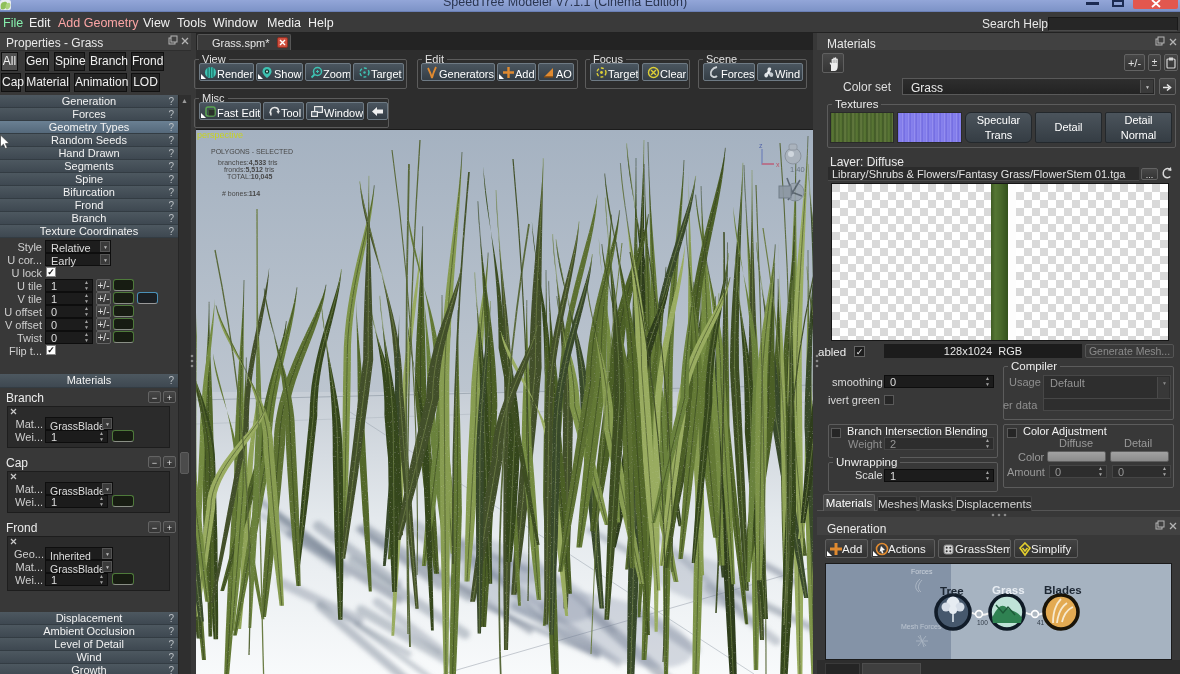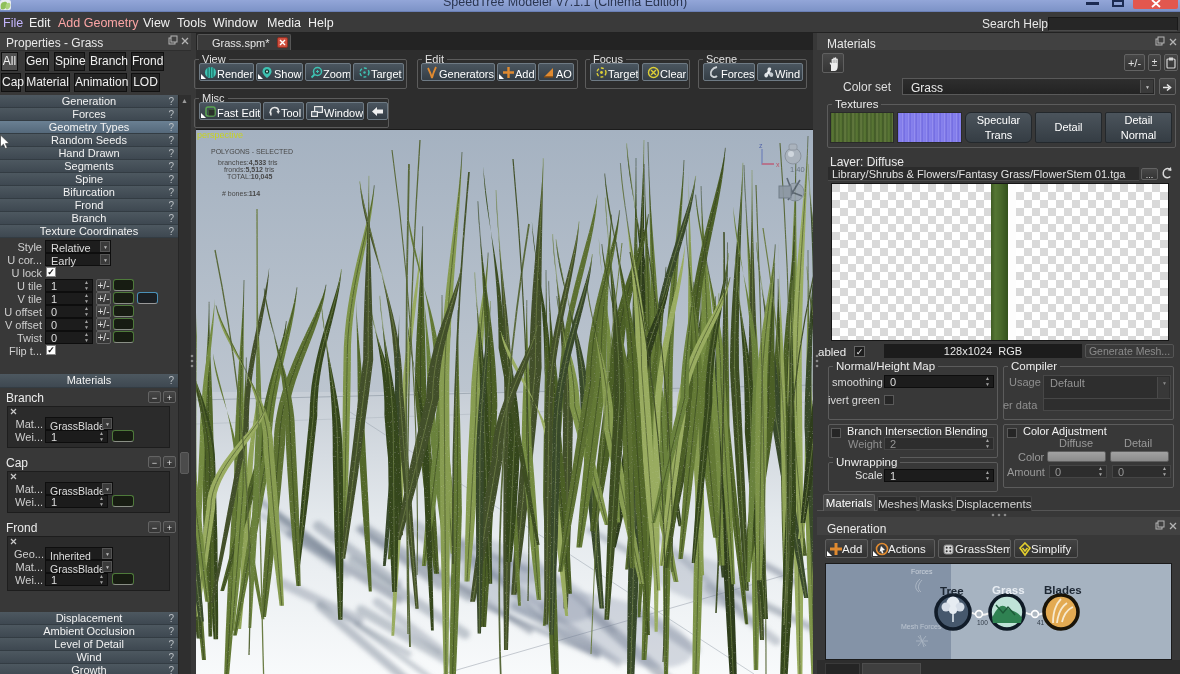--- a/index.html
+++ b/index.html
@@ -36,21 +36,21 @@
     </div>
     <div class="a" style="left:1086px;top:2px;width:13px;height:3px;background:#1c2b52;"></div>
     <div class="a" style="left:1112px;top:0px;width:12px;height:7px;border:2px solid #1c2b52;background:transparent;"></div>
     <div class="a" style="left:1133px;top:0px;width:45px;height:9px;background:#e2574e;border-radius:0 0 2px 2px;"></div>
     <div class="a" style="left:1150px;top:0px;">
       <svg width="12" height="9">
         <path d="M2,0 L10,7 M10,0 L2,7" stroke="#fff" stroke-width="1.8"></path>
       </svg>
     </div>
     <div class="a" style="left:0px;top:12px;width:1180px;height:21px;background:#3a3a3a;border-bottom:1px solid #222;"></div>
-    <div class="a" style="left:3px;top:17px;font-size:12.5px;color:#c4b5fd;">File</div>
+    <div class="a" style="left:3px;top:17px;font-size:12.5px;color:#86efac;">File</div>
     <div class="a" style="left:29px;top:17px;font-size:12.5px;color:#f0f0f0;">Edit</div>
     <div class="a" style="left:58px;top:17px;font-size:12.5px;color:#fca5a5;">Add Geometry</div>
     <div class="a" style="left:143px;top:17px;font-size:12.5px;color:#f0f0f0;">View</div>
     <div class="a" style="left:177px;top:17px;font-size:12.5px;color:#f0f0f0;">Tools</div>
     <div class="a" style="left:213px;top:17px;font-size:12.5px;color:#f0f0f0;">Window</div>
     <div class="a" style="left:267px;top:17px;font-size:12.5px;color:#f0f0f0;">Media</div>
     <div class="a" style="left:308px;top:17px;font-size:12.5px;color:#f0f0f0;">Help</div>
     <div class="a" style="left:982px;top:18px;font-size:12px;color:#e8e8e8;">Search Help:</div>
     <div class="a" style="left:1048px;top:17px;width:130px;height:14px;background:#262626;border:1px solid #191919;border-bottom-color:#4a4a4a;"></div>
     <div class="a" style="left:0px;top:33px;width:196px;height:641px;background:#383838;"></div>
@@ -747,23 +747,20 @@
         <path d="M11,1 L11.4,5 L7.5,4.2 Z" fill="#d8d8d8"></path>
       </svg>
     </div>
     <div class="a" style="left:831px;top:183px;width:338px;height:158px;background:conic-gradient(#ffffff 90deg,#d9d9d9 90deg 180deg,#ffffff 180deg 270deg,#d9d9d9 270deg) 0 0/16px 16px;border:1px solid #161616;"></div>
     <div class="a" style="left:991px;top:184px;width:17px;height:156px;background:linear-gradient(90deg,#3e5a23,#557634 25%,#4a6a2c 55%,#33511d);"></div>
     <div class="a" style="left:1008px;top:184px;width:8px;height:156px;background:#fdfdfd;"></div>
     <div class="a" style="left:818px;top:347px;font-size:11.5px;color:#ececec;">abled</div>
     <div class="a" style="left:854px;top:346px;width:11px;height:11px;background:#1e1e1e;border:1px solid #666;color:#e8e8e8;font-size:9px;line-height:10px;text-align:center;">✓</div>
     <div class="a" style="left:884px;top:344px;width:198px;height:14px;background:#1c1c1c;color:#e9e9e9;font-size:11px;text-align:center;line-height:14px;">128x1024&nbsp; RGB</div>
     <div class="a" style="left:1085px;top:344px;width:89px;height:14px;background:#3a3a3a;border:1px solid #555;border-radius:2px;color:#8b8b8b;font-size:10.5px;text-align:center;line-height:12px;">Generate Mesh...</div>
-    <div class="a gbox" style="left:828px;top:366px;width:170px;height:54px;">
-      <span class="glab2">Normal/Height Map</span>
-    </div>
     <div class="a" style="left:832px;top:377px;font-size:11px;color:#d9d9d9;">smoothing</div>
     <div class="a spin" style="left:884px;top:375px;width:110px;height:13px;">0</div>
     <div class="a" style="left:985px;top:376px;font-size:5px;color:#a5a5a5;">▲</div>
     <div class="a" style="left:985px;top:382px;font-size:5px;color:#a5a5a5;">▼</div>
     <div class="a" style="left:828px;top:395px;font-size:11px;color:#d9d9d9;">ivert green</div>
     <div class="a cbd" style="left:884px;top:395px;width:10px;height:10px;"></div>
     <div class="a gbox" style="left:1003px;top:366px;width:171px;height:54px;">
       <span class="glab2">Compiler</span>
     </div>
     <div class="a" style="left:1009px;top:377px;font-size:11px;color:#8f8f8f;">Usage</div>

